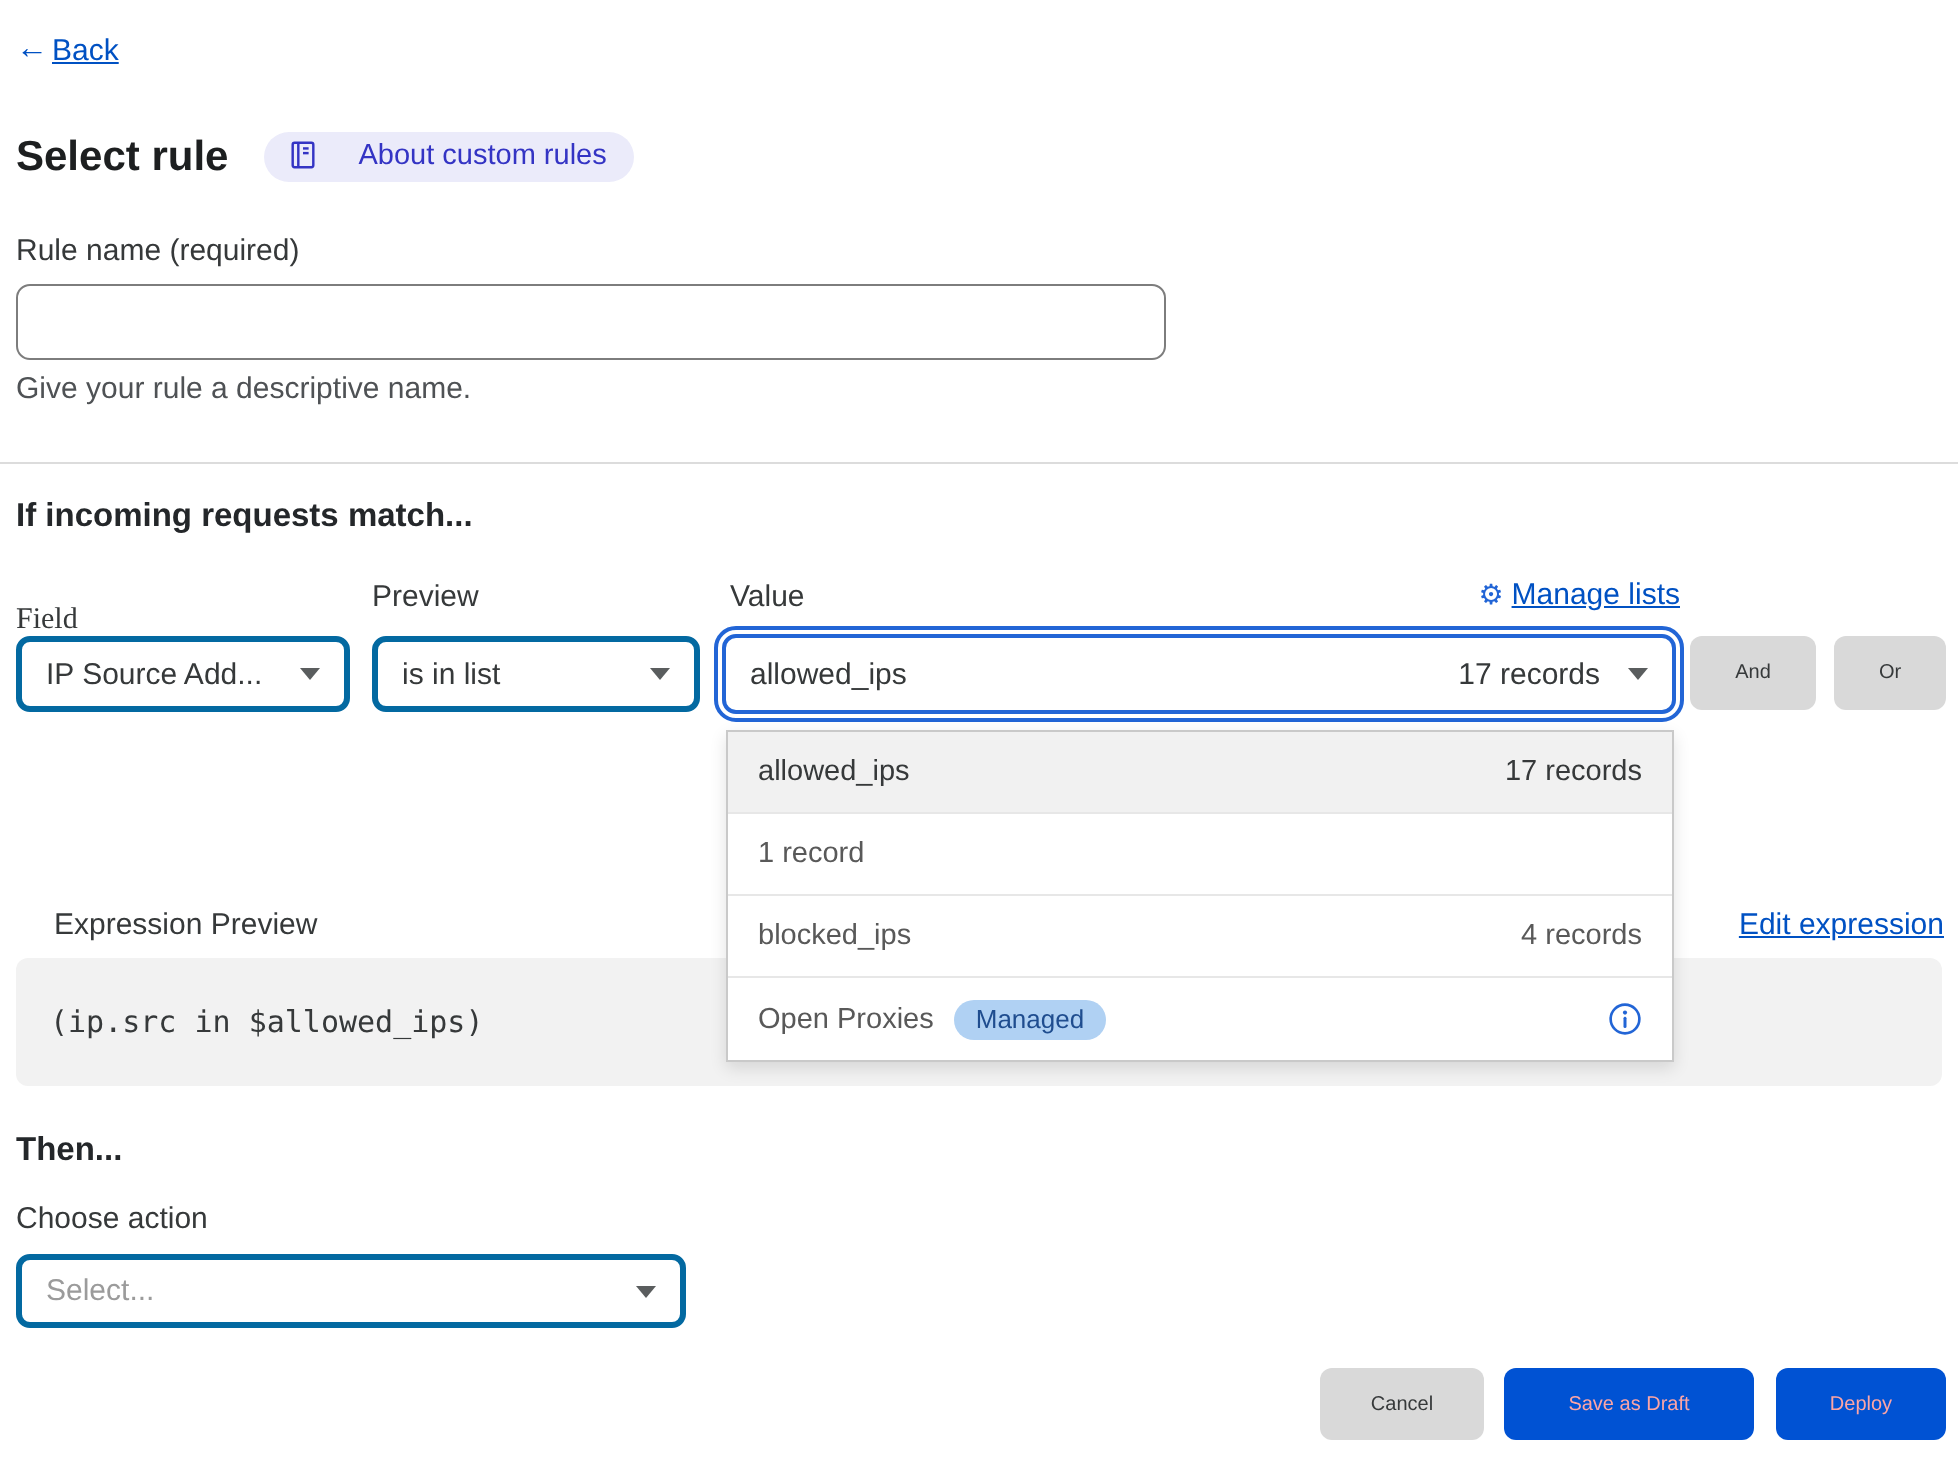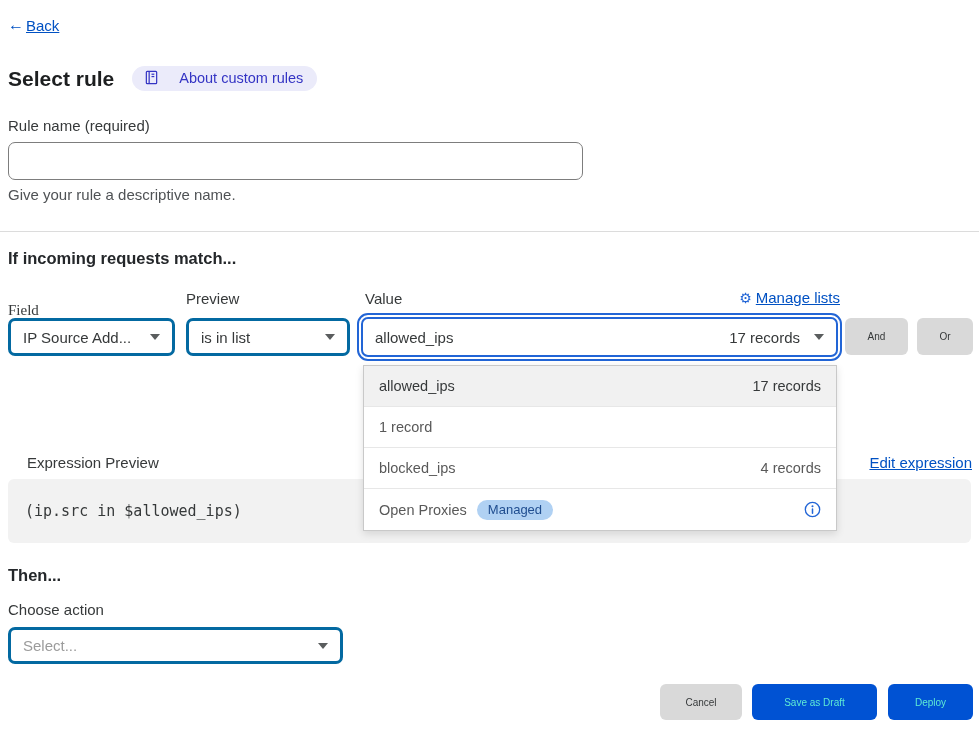--- a/index.html
+++ b/index.html
@@ -37,21 +37,21 @@
            border-top:6px solid #5a5d5e; flex:none; }
   .placeholder { color:#9b9b9b; }
 
   .value-select { border:2px solid #2265d6; outline:2px solid #2265d6; outline-offset:2px; border-radius:7px; }
   .value-meta { color:#36393a; margin-right:6px; }
 
   
   .btn { display:flex; align-items:center; justify-content:center; border-radius:6px; font-size:10px;
          cursor:pointer; border:none; font-family:"Liberation Sans", sans-serif; }
   .btn-gray { background:#d9d9d9; color:#36393a; }
-  .btn-blue { background:#0052d3; color:#5eead4; }
+  .btn-blue { background:#0052d3; color:#fca5a5; }
 
   
   .dropdown-panel { left:363px; top:365px; width:474px; background:#ffffff; border:1px solid #c9c9c9;
                     box-shadow:0 3px 8px rgba(0,0,0,0.12); z-index:5; }
   .dd-row { height:41px; display:flex; align-items:center; padding:0 15px; gap:10px; cursor:pointer;
             border-bottom:1px solid #e7e7e7; font-size:14.5px; color:#595959; }
   .dd-row:last-child { border-bottom:none; }
   .dd-row.selected { background:#f1f1f1; color:#36393a; }
   .dd-name { flex:1; }
   .dd-meta { color:inherit; }

